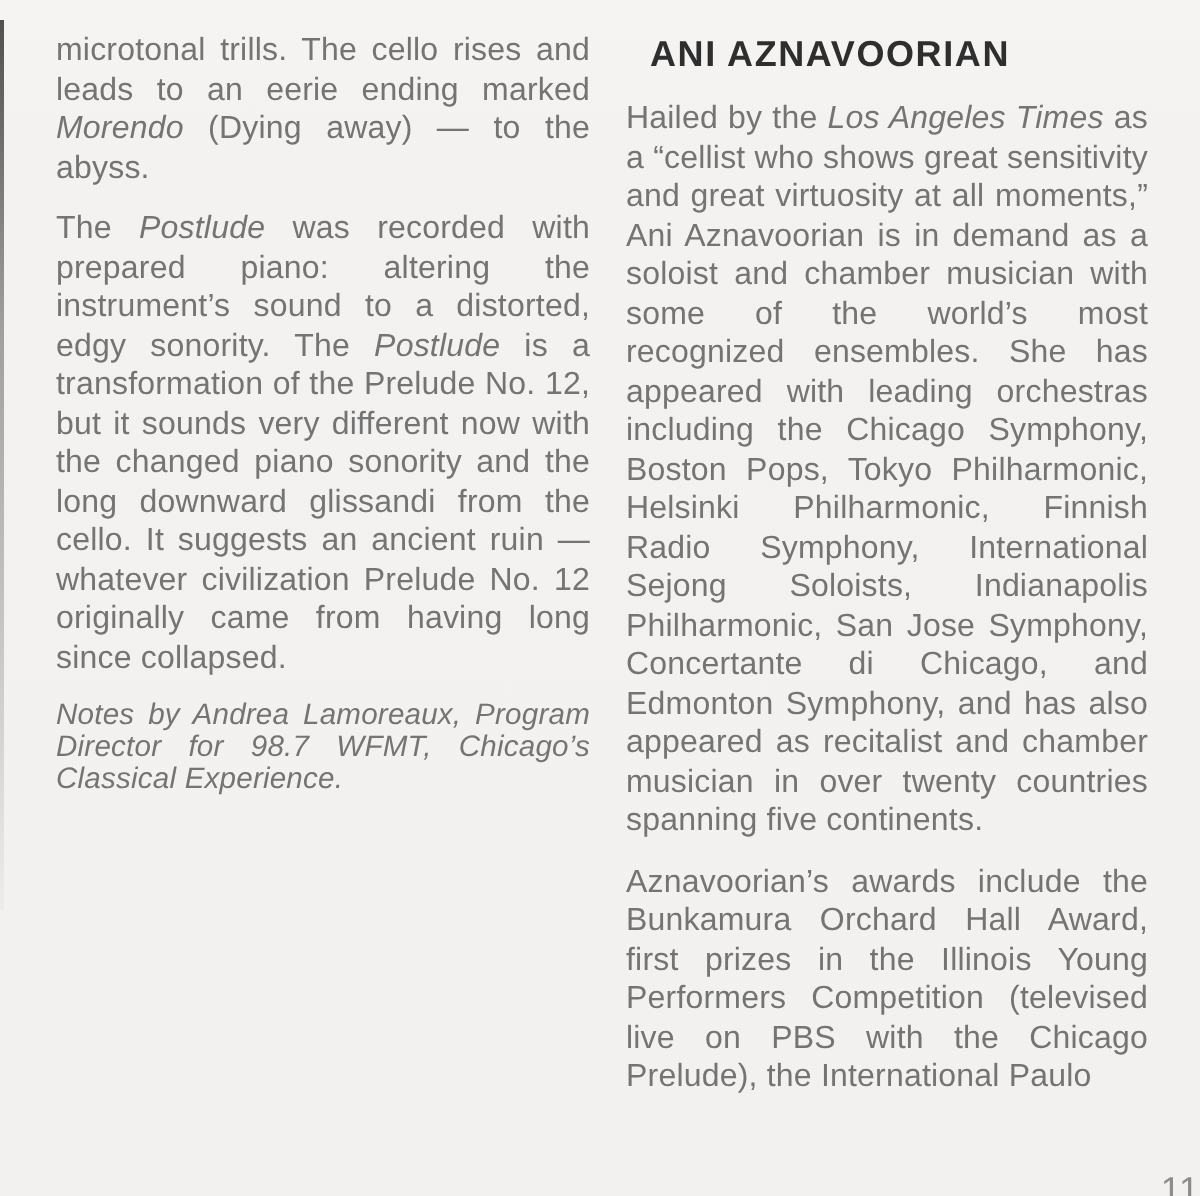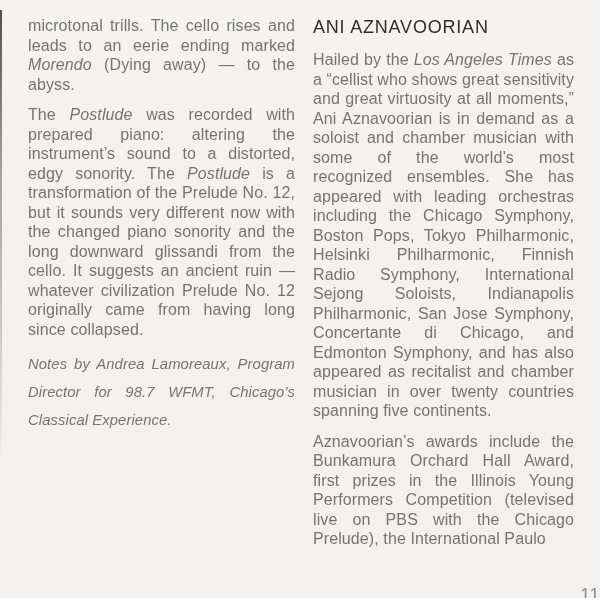--- a/index.html
+++ b/index.html
@@ -43,30 +43,30 @@
     color: var(--body-text);
     font-size: 16px;
     line-height: 19.5px;
     text-align: justify;
     letter-spacing: 0.1px;
     margin: 0 0 11px 0;
   }
   .col p.notes {
     font-style: italic;
     font-size: 14.8px;
-    line-height: 28px;
+    line-height: 16px;
   }
   .col p em { font-style: italic; }
   h2.heading {
     color: var(--heading-text);
     font-size: 18px;
     line-height: 22px;
-    font-weight: 400;
+    font-weight: 700;
     letter-spacing: 0.8px;
-    margin: 0 0 12px 0;
+    margin: 0 0 12px 12px;
     white-space: nowrap;
   }
   .page-number {
     position: absolute;
     top: 585px;
     left: 0;
     width: 100%;
     text-align: right;
     color: var(--page-number);
     font-size: 18px;

